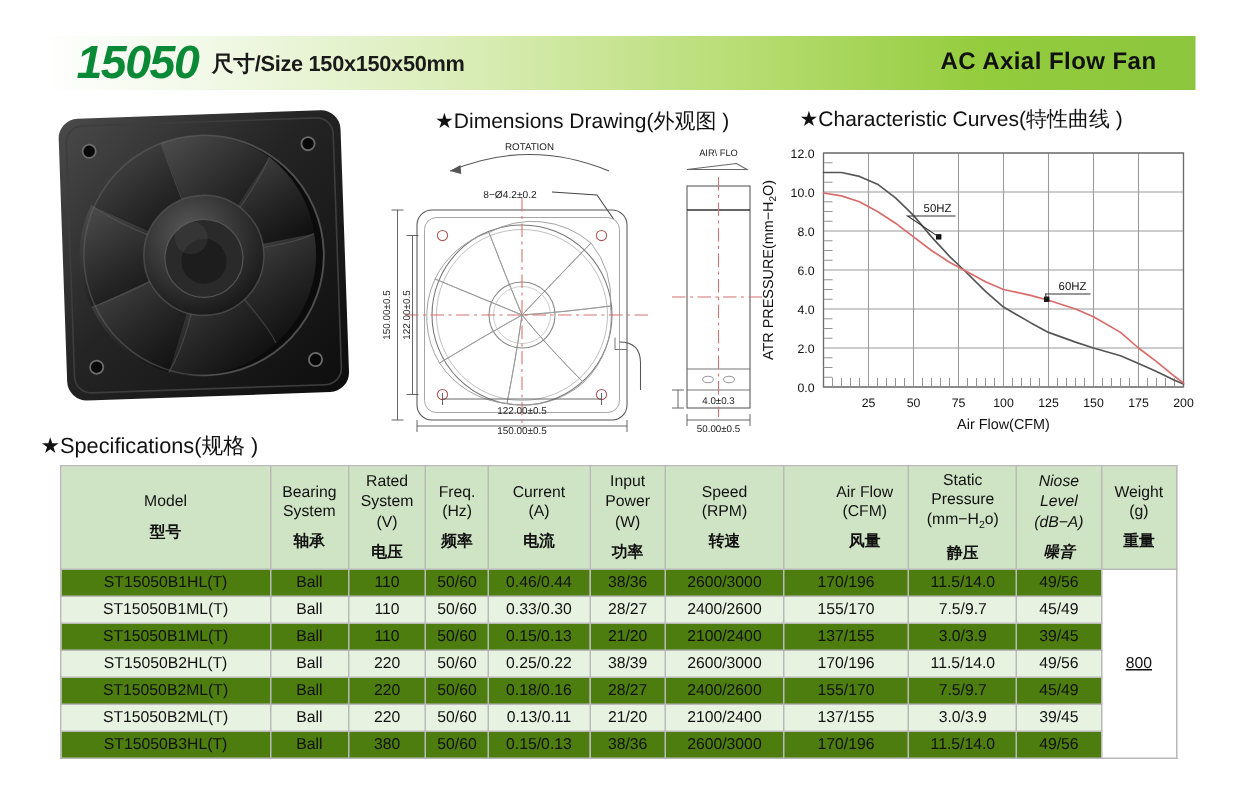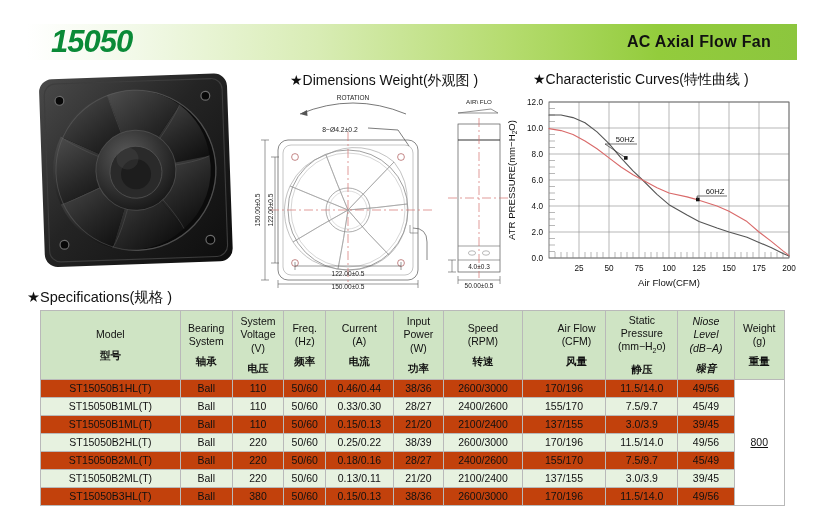--- a/index.html
+++ b/index.html
@@ -64,32 +64,33 @@
     line-height:1.25;
   }
   #spec-table thead th{
     background:#cfe4c4;
     height:58px;
     font-size:10.5px;
     padding:3px 1px;
   }
   #spec-table tbody td{height:17px;font-size:10.5px;}
   #spec-table tbody tr.alt td{background:#e7f2e0;}
-  #spec-table tbody tr:not(.alt) td{background:#c2410c;}
+  #spec-table tbody tr:not(.alt) td{background:#4d7c0f;}
   td.weight-cell{background:#ffffff !important;font-size:11px;text-decoration:underline;}
   .hdr-en{display:block;}
   .hdr-cn{display:block;margin-top:7px;font-weight:bold;}
   .hdr-unit{display:block;}
   sub{font-size:7px;}
 </style>
 </head>
 <body>
 
 <div id="header-banner">
   <span id="model-number" style="color: rgb(10, 138, 55);">15050</span>
+  <span id="header-size">尺寸/Size 150x150x50mm</span>
   <span id="product-title">AC Axial Flow Fan</span>
 </div>
 
 <svg id="fan-photo" viewBox="0 0 222 222">
   <defs>
     <radialGradient id="hubG" cx="40%" cy="32%" r="75%">
       <stop offset="0%" stop-color="#5a5a5a"></stop>
       <stop offset="55%" stop-color="#333"></stop>
       <stop offset="100%" stop-color="#141414"></stop>
     </radialGradient>
@@ -342,38 +343,38 @@
       <path d="M128.8 67.89999999999999 L108 54 L140 54" fill="none" stroke="#333" stroke-width="0.7"></path>
       <text x="128" y="51.5" font-size="7.6" fill="#111" text-anchor="middle">50HZ</text>
       <rect x="199" y="107.7" width="3.6" height="3.6" fill="#111"></rect>
       <path d="M200.8 109.5 L200 106 L230 106" fill="none" stroke="#333" stroke-width="0.7"></path>
       <text x="218" y="103.5" font-size="7.6" fill="#111" text-anchor="middle">60HZ</text>
       <text x="172" y="196" font-size="9.6" fill="#111" text-anchor="middle">Air Flow(CFM)</text>
       <text transform="translate(18,90) rotate(-90)" font-size="9.6" fill="#111" text-anchor="middle"><tspan>ATR PRESSURE(mm−H</tspan><tspan font-size="6.6" dy="2">2</tspan><tspan dy="-2">O)</tspan></text>
     </g>
 </svg>
 
-<div class="section-heading" id="dims-heading">★Dimensions Weight(外观图 )</div>
+<div class="section-heading" id="dims-heading">★Dimensions Drawing(外观图 )</div>
 <div class="section-heading" id="curves-heading">★Characteristic Curves(特性曲线 )</div>
 <div class="section-heading" id="specs-heading">★Specifications(规格 )</div>
 
 <div id="spec-table-wrap">
   <table id="spec-table">
     <thead>
       <tr id="spec-head-row">
           <th style="width: 150px;">
             <span class="hdr-en">Model</span>
             <span class="hdr-cn">型号</span>
           </th>
           <th style="width: 52px;">
             <span class="hdr-en">Bearing System</span>
             <span class="hdr-cn">轴承</span>
           </th>
           <th style="width: 52px;">
-            <span class="hdr-en">System Voltage</span>
+            <span class="hdr-en">Rated System</span>
             <span class="hdr-unit">(V)</span>
             <span class="hdr-cn">电压</span>
           </th>
           <th style="width: 42px;">
             <span class="hdr-en">Freq.</span>
             <span class="hdr-unit">(Hz)</span>
             <span class="hdr-cn">频率</span>
           </th>
           <th style="width: 70px;">
             <span class="hdr-en">Current</span>

